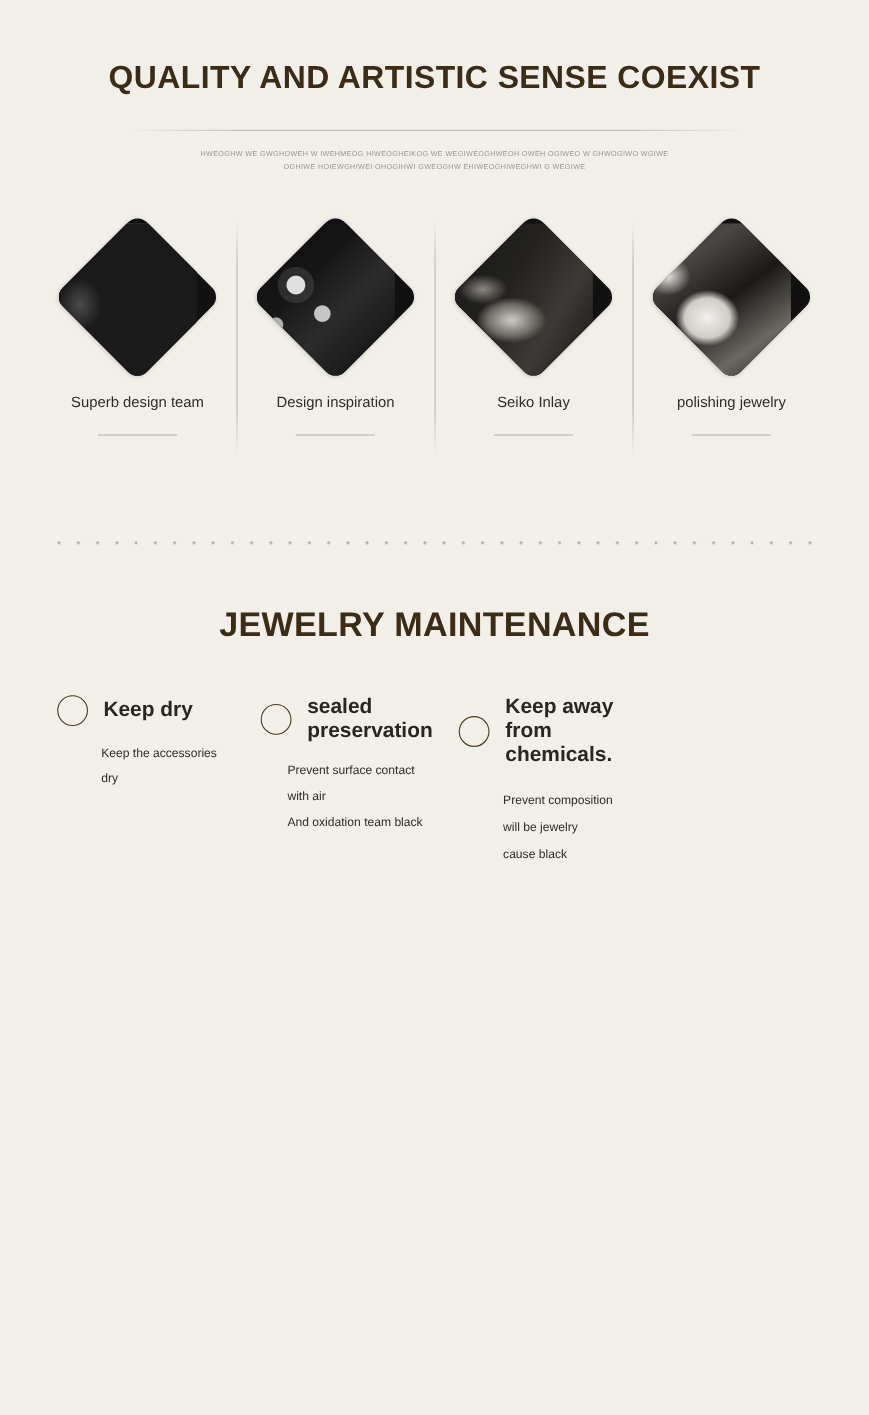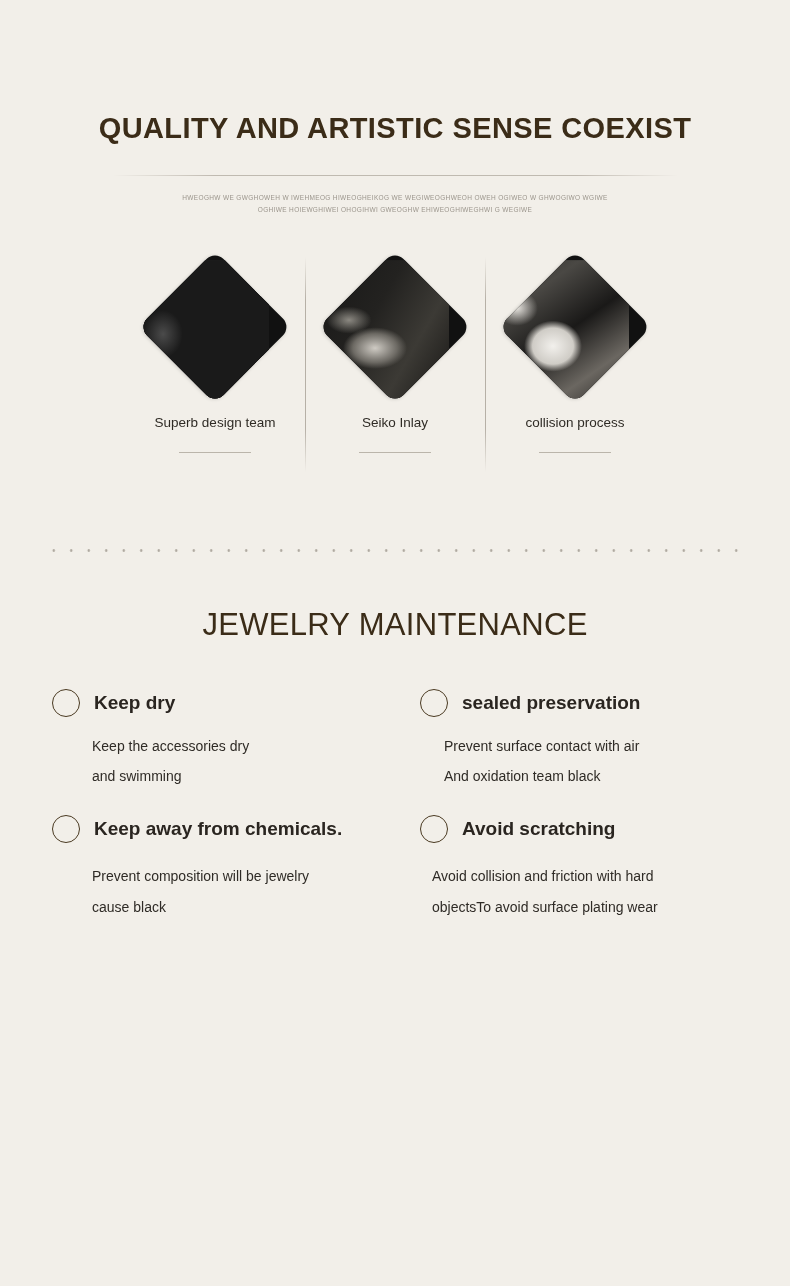--- a/index.html
+++ b/index.html
@@ -19,21 +19,21 @@
 
   .page {
     position: relative;
     width: 790px;
     height: 1286px;
     background: #f2efe9;
   }
 
   
   .section-one {
-    padding-top: 112px;
+    padding-top: 55px;
   }
   .headline {
     text-align: center;
     font-size: 29px;
     font-weight: bold;
     letter-spacing: 0.4px;
     color: #3b2c18;
     font-family: "Liberation Sans", sans-serif;
   }
   .rule-wrap {
@@ -160,30 +160,30 @@
     background-image: radial-gradient(circle, rgba(120,112,100,0.55) 1px, rgba(0,0,0,0) 1.6px);
     background-size: 17.5px 3px;
     background-repeat: repeat-x;
   }
 
   
   .headline2 {
     margin-top: 44px;
     text-align: center;
     font-size: 31px;
-    font-weight: normal;
+    font-weight: bold;
     letter-spacing: 0.3px;
     color: #3b2c18;
   }
 
   .care-grid {
     margin-top: 46px;
     padding: 0 54px 0 52px;
     display: grid;
-    grid-template-columns: 1fr 1fr;
+    grid-template-columns: 1fr 1fr 1fr 1fr;
     column-gap: 10px;
     row-gap: 56px;
     gap: 24px;
   }
   .care-item {
     position: relative;
   }
   .care-head {
     display: flex;
     align-items: center;
@@ -197,21 +197,21 @@
     flex: 0 0 auto;
   }
   .care-title {
     font-size: 19px;
     font-weight: bold;
     color: #2a2520;
   }
   .care-body {
     margin-top: 14px;
     padding-left: 40px;
-    font-size: 14px;
+    font-size: 11px;
     line-height: 2.15;
     color: #2f2b26;
   }
   .care-body.indent-right {
     padding-left: 26px;
   }
   .care-body.indent-wide {
     padding-left: 38px;
   }
   .care-item.right .care-head {
@@ -246,38 +246,47 @@
       <div class="feature">
         <div class="diamond-wrap">
           <div class="diamond">
             <div class="inner ph1"></div>
           </div>
         </div>
         <div class="feature-label">Superb design team</div>
         <div class="feature-underline"></div>
       </div>
 
+      <div class="feature">
+        <div class="diamond-wrap">
+          <div class="diamond">
+            <div class="inner ph2"></div>
+          </div>
+        </div>
+        <div class="feature-label">Design inspiration</div>
+        <div class="feature-underline"></div>
+      </div>
 
       <div class="feature">
         <div class="diamond-wrap">
           <div class="diamond">
             <div class="inner ph3"></div>
           </div>
         </div>
         <div class="feature-label">Seiko Inlay</div>
         <div class="feature-underline"></div>
       </div>
 
       <div class="feature">
         <div class="diamond-wrap">
           <div class="diamond">
             <div class="inner ph4"></div>
           </div>
         </div>
-        <div class="feature-label">collision process</div>
+        <div class="feature-label">polishing jewelry</div>
         <div class="feature-underline"></div>
       </div>
 
     </div>
   </div>
 
   <div class="dotted-divider">
     <div class="dots"></div>
   </div>
 
@@ -287,21 +296,20 @@
 
     <div class="care-grid">
 
       <div class="care-item">
         <div class="care-head">
           <div class="circle"></div>
           <div class="care-title">Keep dry</div>
         </div>
         <div class="care-body">
           <div>Keep the accessories dry</div>
-          <div>and swimming</div>
         </div>
       </div>
 
       <div class="care-item right">
         <div class="care-head">
           <div class="circle"></div>
           <div class="care-title">sealed preservation</div>
         </div>
         <div class="care-body indent-wide">
           <div>Prevent surface contact with air</div>
@@ -313,27 +321,17 @@
         <div class="care-head">
           <div class="circle"></div>
           <div class="care-title">Keep away from chemicals.</div>
         </div>
         <div class="care-body">
           <div>Prevent composition will be jewelry</div>
           <div>cause black</div>
         </div>
       </div>
 
-      <div class="care-item right lower">
-        <div class="care-head">
-          <div class="circle"></div>
-          <div class="care-title">Avoid scratching</div>
-        </div>
-        <div class="care-body indent-right">
-          <div>Avoid collision and friction with hard</div>
-          <div>objectsTo avoid surface plating wear</div>
-        </div>
-      </div>
 
     </div>
   </div>
 
 </div>
 
 </body></html>

